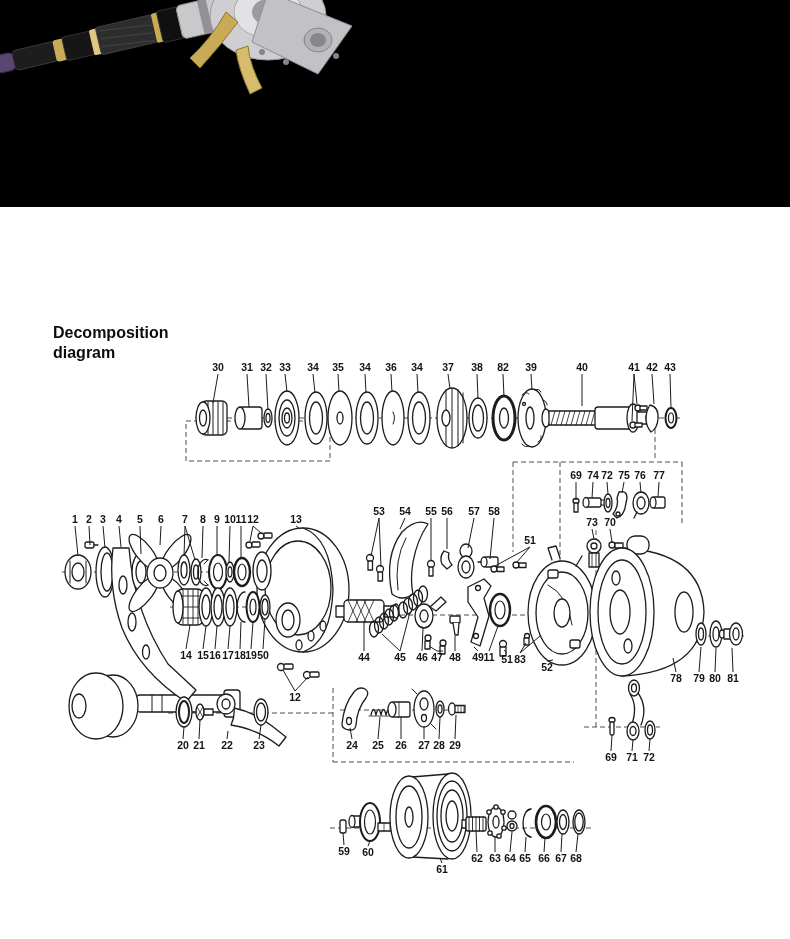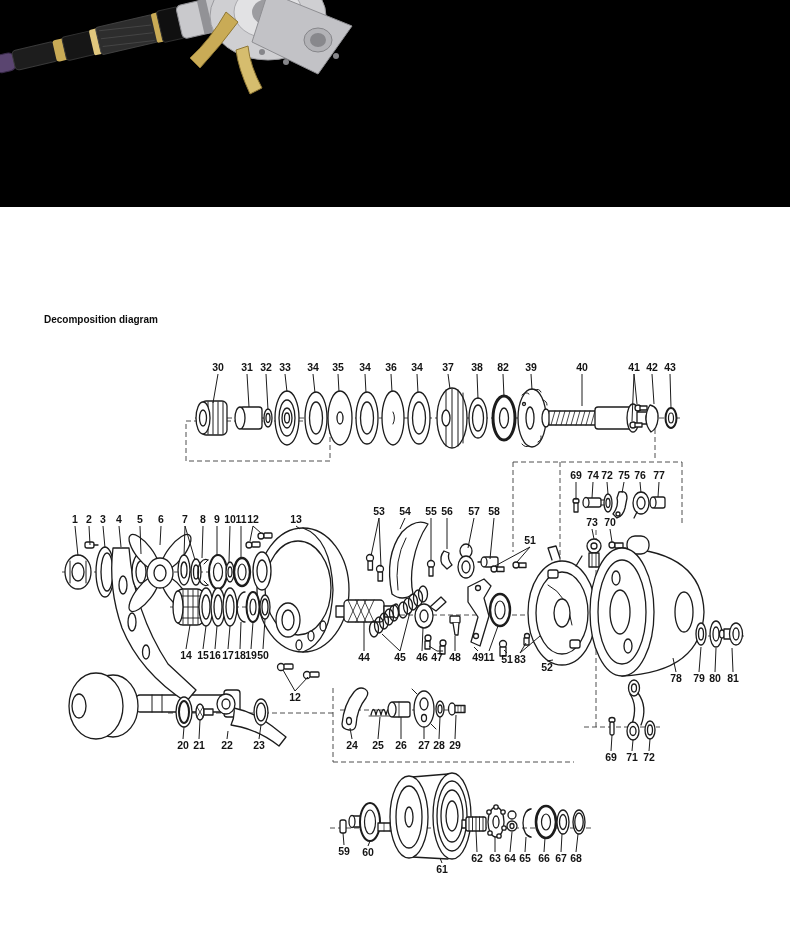--- a/index.html
+++ b/index.html
@@ -1,21 +1,21 @@
 <!DOCTYPE html>
 <html><head>
 <meta charset="utf-8">
 <style>
   html,body{margin:0;padding:0;background:#ffffff;}
   .page{position:relative;width:790px;height:939px;background:#ffffff;overflow:hidden;
         font-family:"Liberation Sans",sans-serif;}
   .photo{position:absolute;left:0;top:0;width:790px;height:207px;background:#000;overflow:hidden;}
   .photo svg{display:block;}
-  .title{position:absolute;left:40px;top:310px;width:128px;margin:4px;
-         font-size:10px;font-weight:700;line-height:1.22;color:#0c0c0c;
+  .title{position:absolute;left:40px;top:310px;width:128px;margin:13px;
+         font-size:16px;font-weight:700;line-height:1.22;color:#0c0c0c;
          font-family:"Liberation Sans",sans-serif;}
   .diagram{position:absolute;left:0;top:0;width:790px;height:939px;}
   .plabel{font-family:"Liberation Sans",sans-serif;font-size:10.5px;font-weight:700;
           fill:#141414;text-anchor:middle;}
 </style>
 </head>
 <body>
 
 <div class="page">
 

